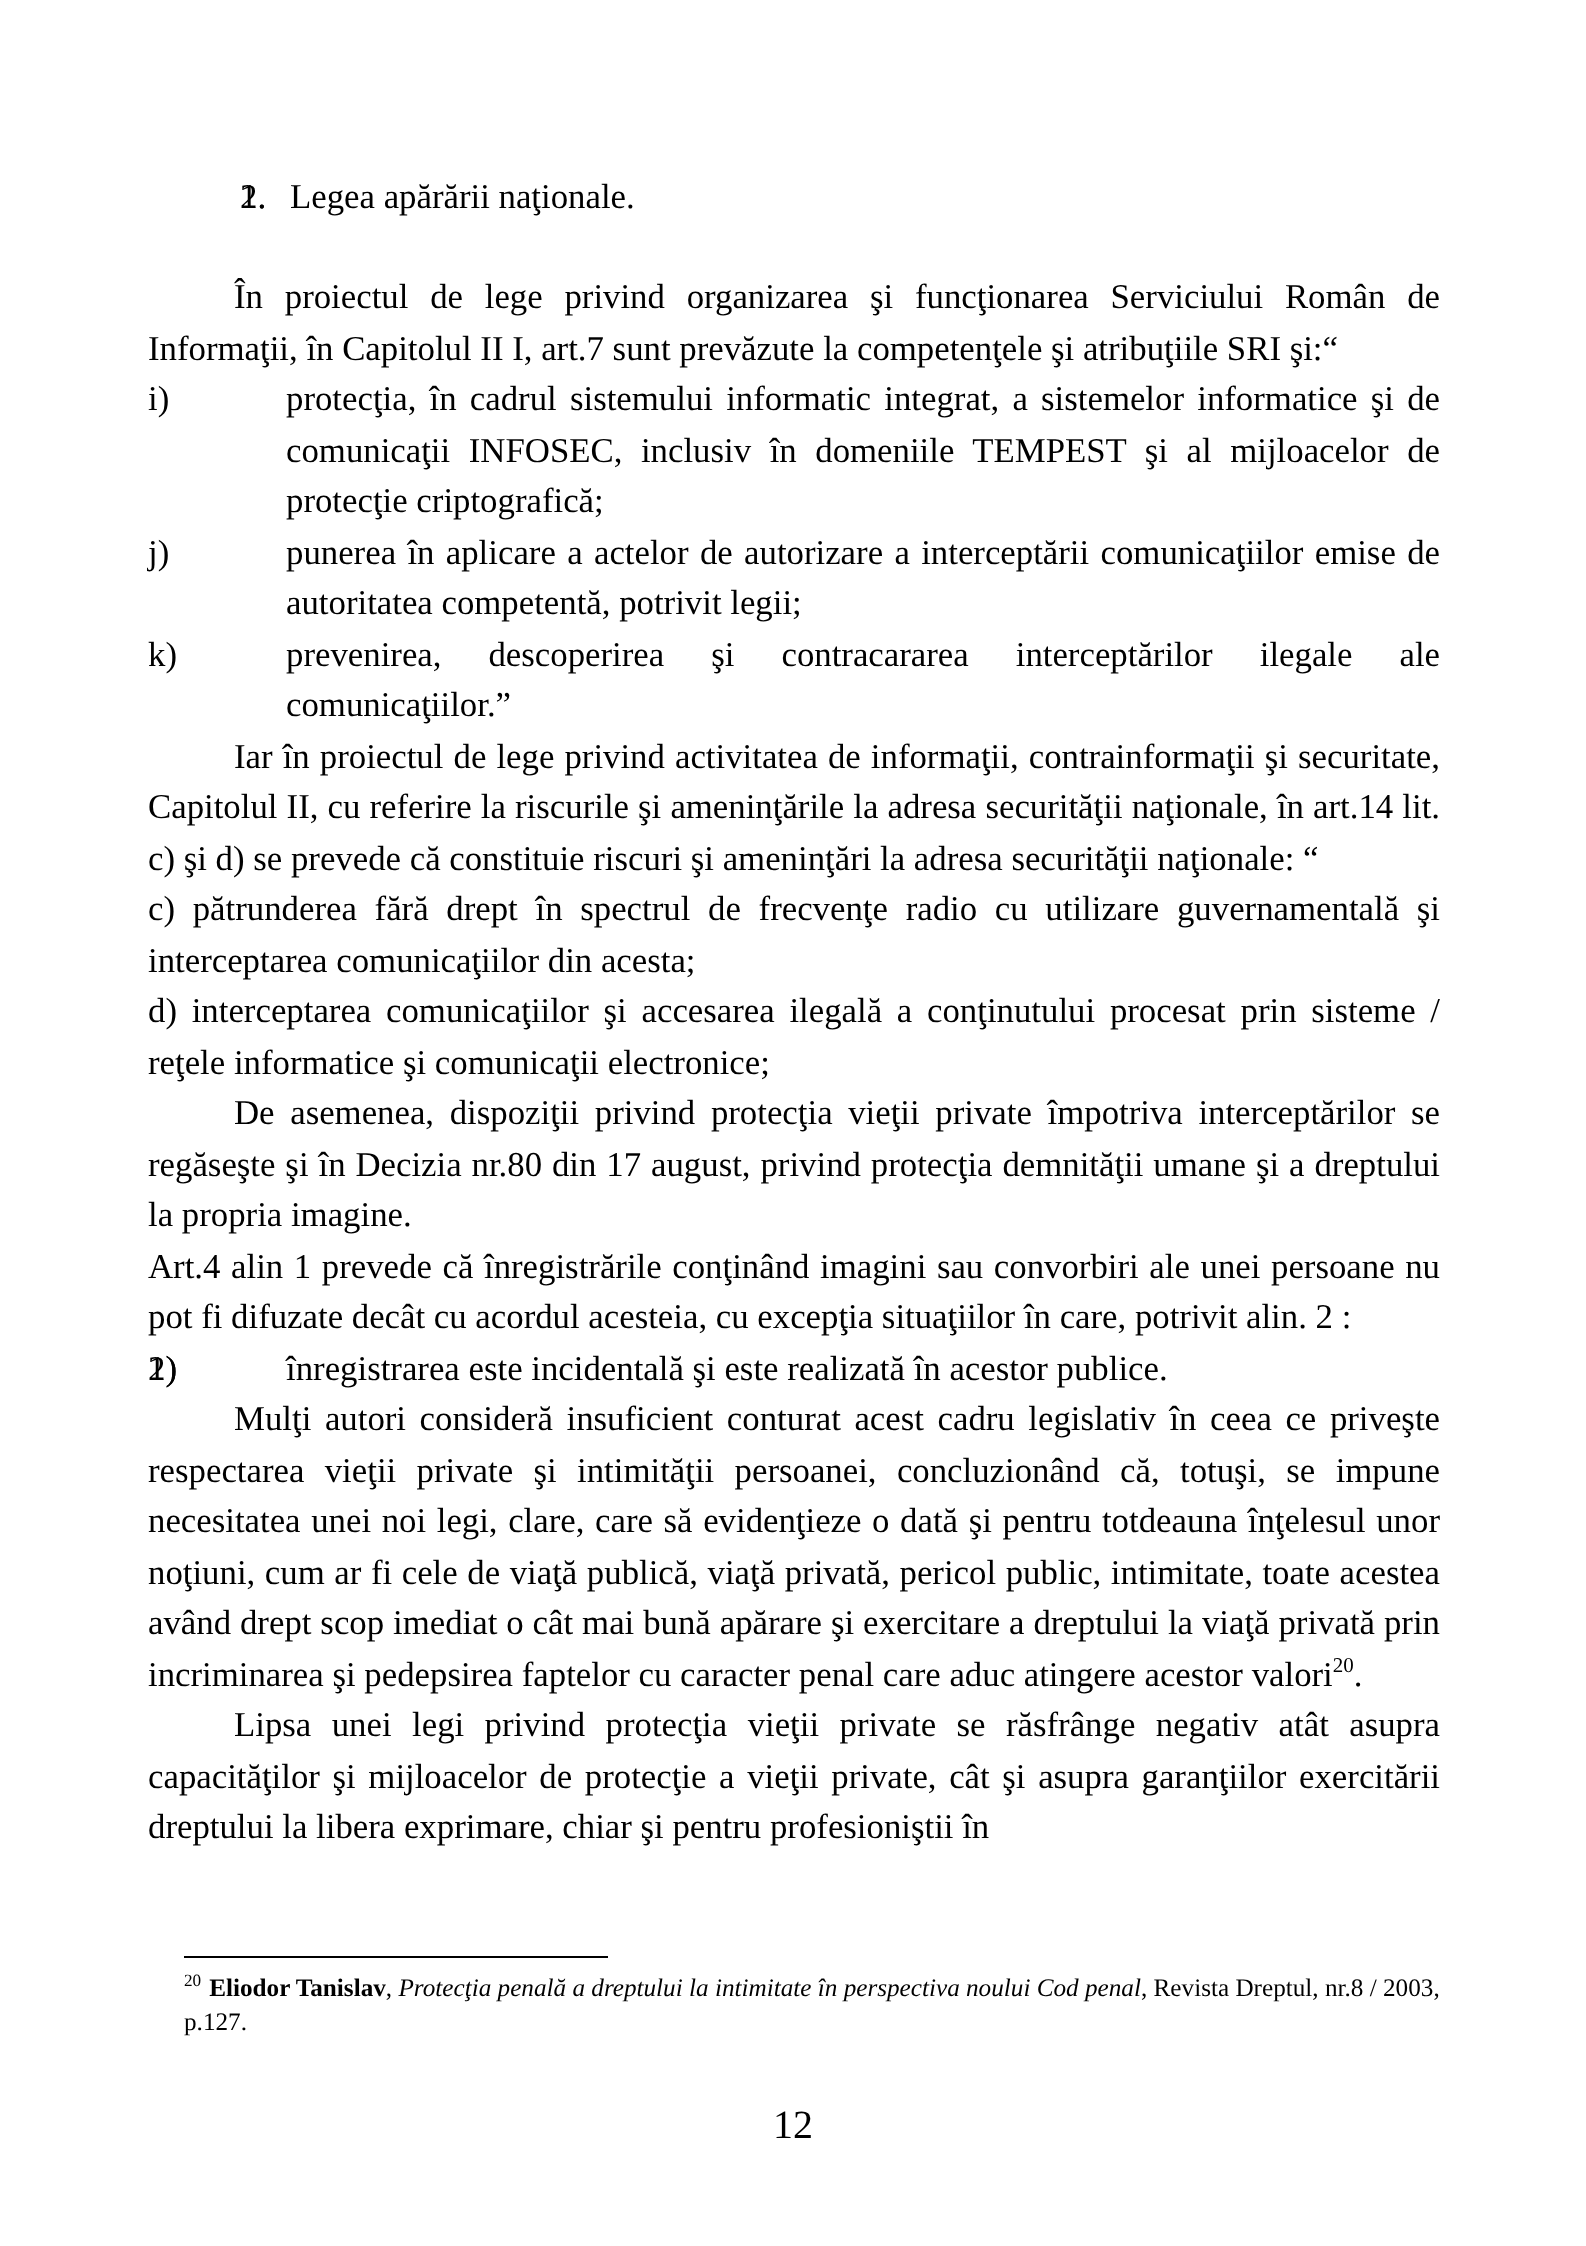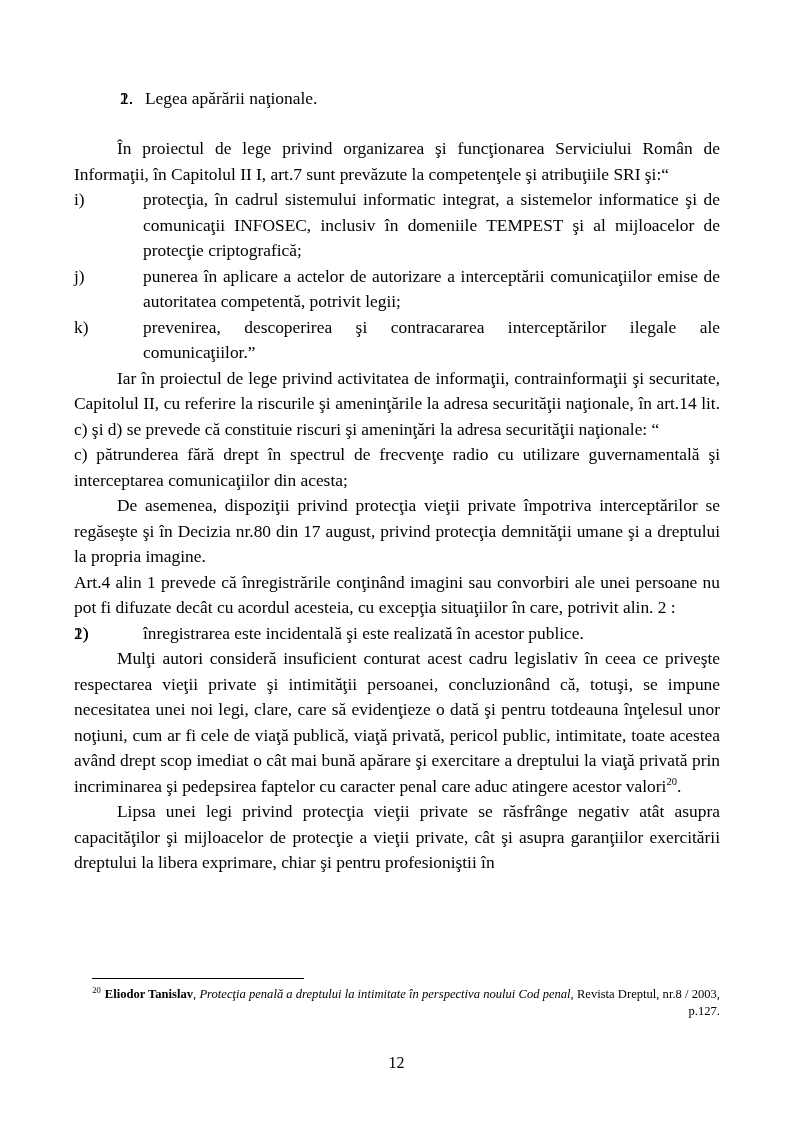--- a/index.html
+++ b/index.html
@@ -82,21 +82,21 @@
   }
   .footnote-rule {
     width: 212px;
     height: 0;
     border-top: 1px solid #000000;
     margin: 0 0 7px 18px;
   }
   .footnote {
     font-size: 12.6px;
     line-height: 17px;
-    text-align: right;
+    text-align: left;
     padding-left: 18px;
     text-indent: 0;
   }
   .footnote .fn-sup {
     font-size: 8.6px;
     vertical-align: super;
     line-height: 0;
   }
   .footnote .fn-author {
     font-weight: bold;
@@ -110,21 +110,21 @@
     vertical-align: super;
     line-height: 0;
   }
   
   .page-number {
     position: absolute;
     left: 0;
     top: 1053px;
     width: 793px;
     text-align: center;
-    font-size: 16px;
+    font-size: 20px;
     line-height: 20px;
   }
 </style>
 </head>
 <body>
 
 <div class="page">
 
   <div class="content">
 
@@ -150,20 +150,21 @@
       <span class="ltext">punerea în aplicare a actelor de autorizare a interceptării comunicaţiilor emise de autoritatea competentă, potrivit legii;</span>
     </div>
     <div class="lrow">
       <span class="lmark">k)</span>
       <span class="ltext">prevenirea, descoperirea şi contracararea interceptărilor ilegale ale comunicaţiilor.”</span>
     </div>
 
     <p class="para indent">Iar în proiectul de lege privind activitatea de informaţii, contrainformaţii şi securitate, Capitolul II, cu referire la riscurile şi ameninţările la adresa securităţii naţionale, în art.14 lit. c) şi d) se prevede că constituie riscuri şi ameninţări la adresa securităţii naţionale: “</p>
 
     <p class="para">c) pătrunderea fără drept în spectrul de frecvenţe radio cu utilizare guvernamentală şi interceptarea comunicaţiilor din acesta;</p>
+    <p class="para">d) interceptarea comunicaţiilor şi accesarea ilegală a conţinutului procesat prin sisteme / reţele informatice şi comunicaţii electronice;</p>
 
     <p class="para indent">De asemenea, dispoziţii privind protecţia vieţii private împotriva interceptărilor se regăseşte şi în Decizia nr.80 din 17 august, privind protecţia demnităţii umane şi a dreptului la propria imagine.</p>
 
     <p class="para">Art.4 alin 1 prevede că înregistrările conţinând imagini sau convorbiri ale unei persoane nu pot fi difuzate decât cu acordul acesteia, cu excepţia situaţiilor în care, potrivit alin. 2 :</p>
 
     <div class="lrow">
       <span class="lmark">1)</span>
     </div>
     <div class="lrow">
       <span class="lmark">2)</span>

